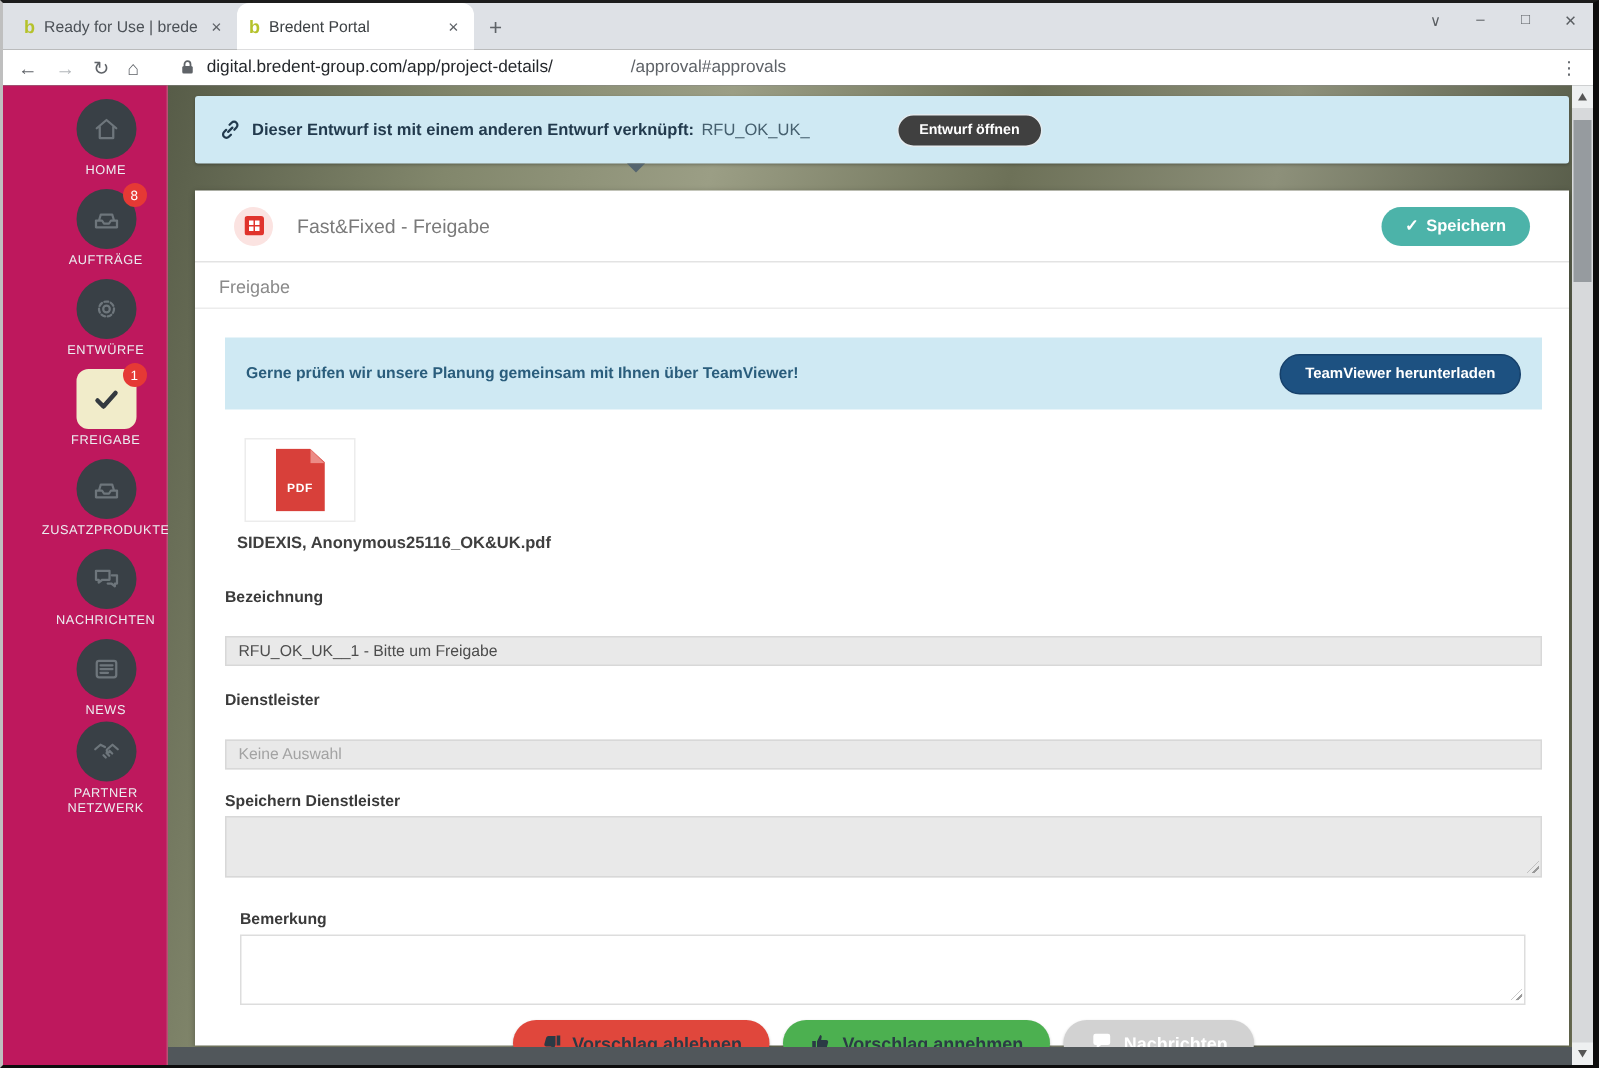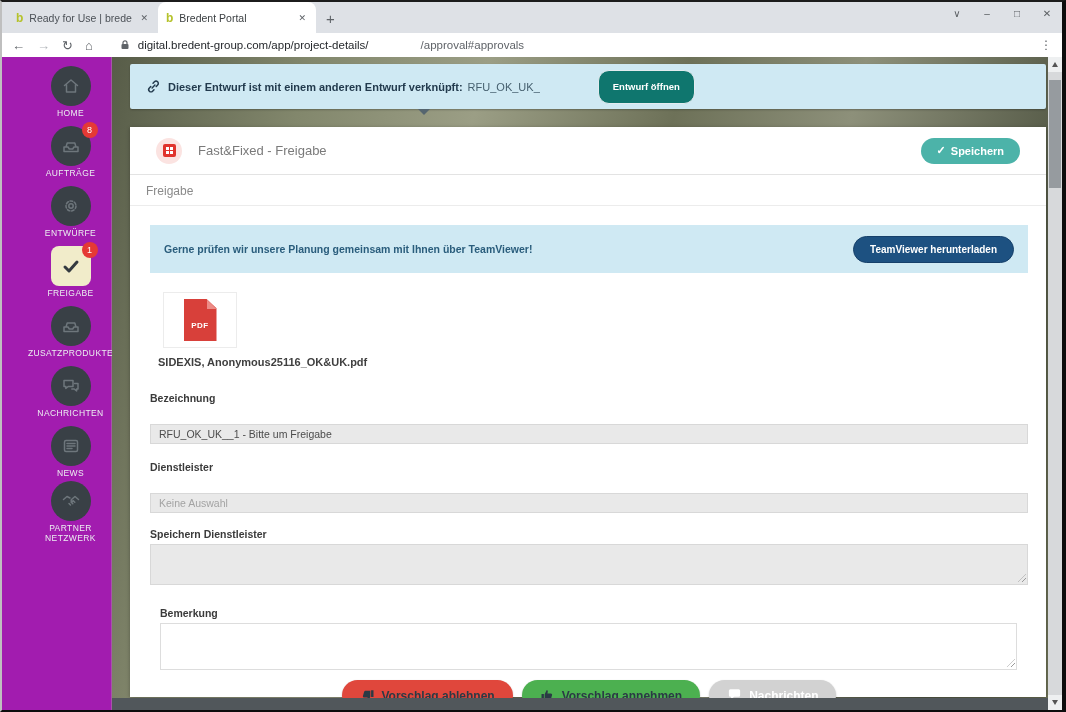--- a/index.html
+++ b/index.html
@@ -22,35 +22,35 @@
   .toolbar{ height:24px; background:#ffffff; display:flex; align-items:center; padding:0 10px; gap:12px;}
   .navic{ font-size:13px; color:#5f6368; line-height:1;}
   .navic.disabled{ color:#b3b7bb;}
   .omnibox{ flex:1; display:flex; align-items:center; gap:7px; padding-left:14px;}
   .url1{ font-size:11.5px; color:#25282c;}
   .urlgap{ width:38px;}
   .url2{ font-size:11.5px; color:#5f6368;}
   .kebab{ font-size:12px; color:#5f6368; letter-spacing:0;}
   
   .app{ display:flex; height:653px; }
-  .sidebar{ width:110px; background:#a21caf; padding-top:5px; display:flex; flex-direction:column; border-right:1px solid rgba(180,185,160,.35);padding-left:28px;}
+  .sidebar{ width:110px; background:#be185d; padding-top:5px; display:flex; flex-direction:column; border-right:1px solid rgba(180,185,160,.35);padding-left:28px;}
   .nav-item{ height:60px; display:flex; flex-direction:column; align-items:center; justify-content:center; cursor:pointer;}
   .icon-wrap{ position:relative; }
   .icon-circle{ width:40px; height:40px; border-radius:50%; background:#394046; display:flex; align-items:center; justify-content:center;}
   .icon-circle svg{ stroke:#6e767c; fill:none; stroke-width:1.5; stroke-linecap:round; stroke-linejoin:round;}
   .nav-item.active .icon-circle{ background:#f1ecca; border-radius:8px;}
   .nav-label{ margin-top:3px; font-size:8.5px; color:#eceff1; letter-spacing:.4px; text-align:center; line-height:1.1;}
   .badge{ position:absolute; top:-4px; right:-7px; min-width:16px; height:16px; border-radius:8px; background:#e53935; color:#fff; font-size:9px; display:flex; align-items:center; justify-content:center; padding:0 3px;}
   .main{ flex:1; position:relative; overflow:hidden;
     background:linear-gradient(105deg,#575c48 0%,#82876c 18%,#9b9e85 34%,#6d territory 0%) , #7a7e64;
     background:linear-gradient(105deg,#575c48 0%,#82876c 18%,#9b9e85 34%,#6d7158 52%,#8d907a 68%,#545946 88%,#6e7257 100%);}
   .notif{ position:absolute; left:18px; right:2px; top:7px; height:45px; background:#cfe9f3; border-radius:2px; display:flex; align-items:center; padding:0 16px; box-shadow:0 1px 2px rgba(0,0,0,.25);}
   .notif-text{ font-size:11px; font-weight:bold; color:#223a4d; margin-left:7px;}
   .notif-target{ font-size:11px; color:#46606f; margin-left:5px;}
-  .notif-btn{ margin-left:58px; height:34px; border-radius:11px; background:#0f766e; border:1px solid #e3ebef; color:#ffffff; font-size:9.5px; font-weight:bold; padding:0 14px; display:flex; align-items:center;}
+  .notif-btn{ margin-left:58px; height:22px; border-radius:11px; background:#404040; border:1px solid #e3ebef; color:#ffffff; font-size:9.5px; font-weight:bold; padding:0 14px; display:flex; align-items:center;}
   .notif-chevron{ position:absolute; top:52px; left:306px; width:0; height:0; border-left:6px solid transparent; border-right:6px solid transparent; border-top:6px solid #55656f;}
   .card{ position:absolute; left:18px; right:2px; top:70px; bottom:13px; background:#ffffff; box-shadow:0 1px 4px rgba(0,0,0,.3);}
   .card-header{ height:48px; display:flex; align-items:center; padding:0 26px; border-bottom:1px solid #e3e3e3;}
   .app-icon{ width:26px; height:26px; border-radius:50%; background:#fbe3e1; display:flex; align-items:center; justify-content:center;}
   .card-title{ margin-left:16px; font-size:13px; color:#7a7a7a;}
   .hspacer{ flex:1;}
   .save-btn{ height:26px; border-radius:13px; background:#4cb3a9; color:#fff; font-size:11px; font-weight:bold; border:none; padding:0 16px; display:flex; align-items:center; gap:5px;}
   .section-row{ padding:9px 16px 7px; font-size:12px; color:#8a8a8a; border-bottom:1px solid #ececec;}
   .card-body{ padding:0 18px 0 20px;}
   .tv-bar{ margin-top:19px; height:48px; background:#cfe9f3; display:flex; align-items:center; padding:0 14px;}

